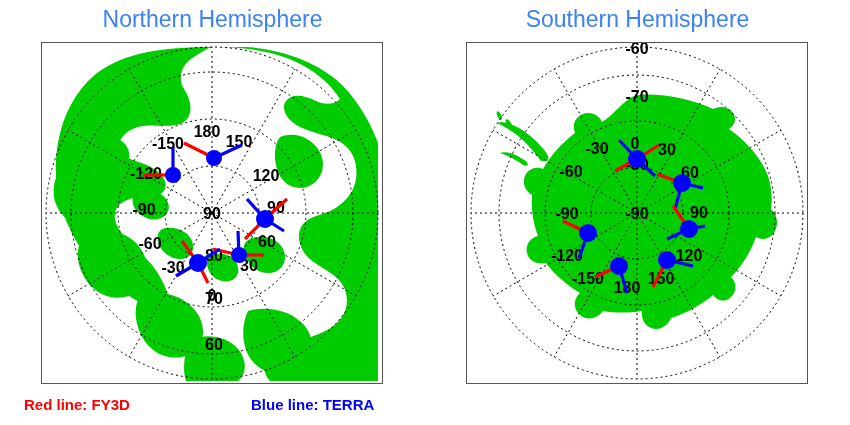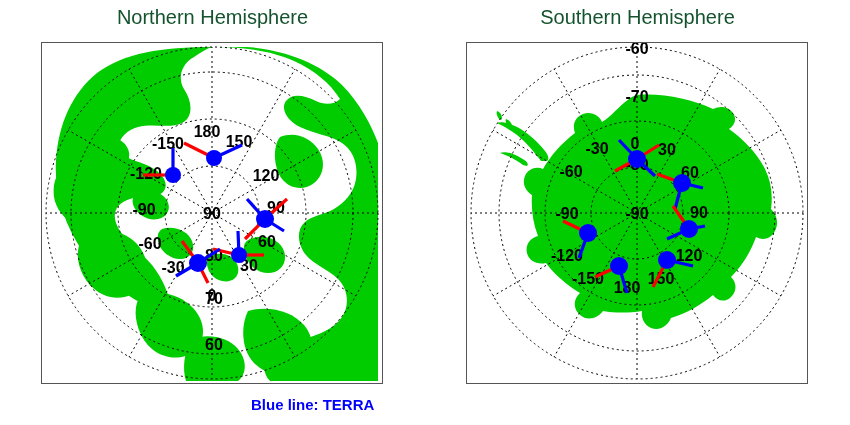--- a/index.html
+++ b/index.html
@@ -27,23 +27,23 @@
   }
   .panel-left  { left: 0; }
   .panel-right { left: 425px; }
 
   .panel-title {
     position: absolute;
     top: 6px;
     left: 0;
     width: 425px;
     text-align: center;
-    font-size: 20px;
+    font-size: 23px;
     font-weight: normal;
-    color: #14532d;
+    color: #3b82f6;
     font-family: "Liberation Sans", sans-serif;
     letter-spacing: 0px;
     white-space: nowrap;
   }
 
   .plot-box {
     position: absolute;
     left: 41px;
     top: 42px;
     width: 342px;
@@ -254,20 +254,21 @@
             <line class="track-red" x1="156" y1="220" x2="140" y2="198"></line>
             <line class="track-red" x1="156" y1="220" x2="166" y2="240"></line>
             <line class="track-blue" x1="156" y1="220" x2="178" y2="206"></line>
             <line class="track-blue" x1="156" y1="220" x2="134" y2="233"></line>
             <circle class="sat-dot" cx="156" cy="220" r="9"></circle>
           </g>
         </g>
       </svg>
     </div>
 
+    <div class="footer-note note-fy3d">Red line: FY3D</div>
     <div class="footer-note note-terra">Blue line: TERRA</div>
   </div>
 
   <div class="panel panel-right">
     <div class="panel-title">Southern Hemisphere</div>
 
     <div class="plot-box">
       <svg class="plot-svg" viewBox="0 0 340 340" preserveAspectRatio="none">
 
         <g>

